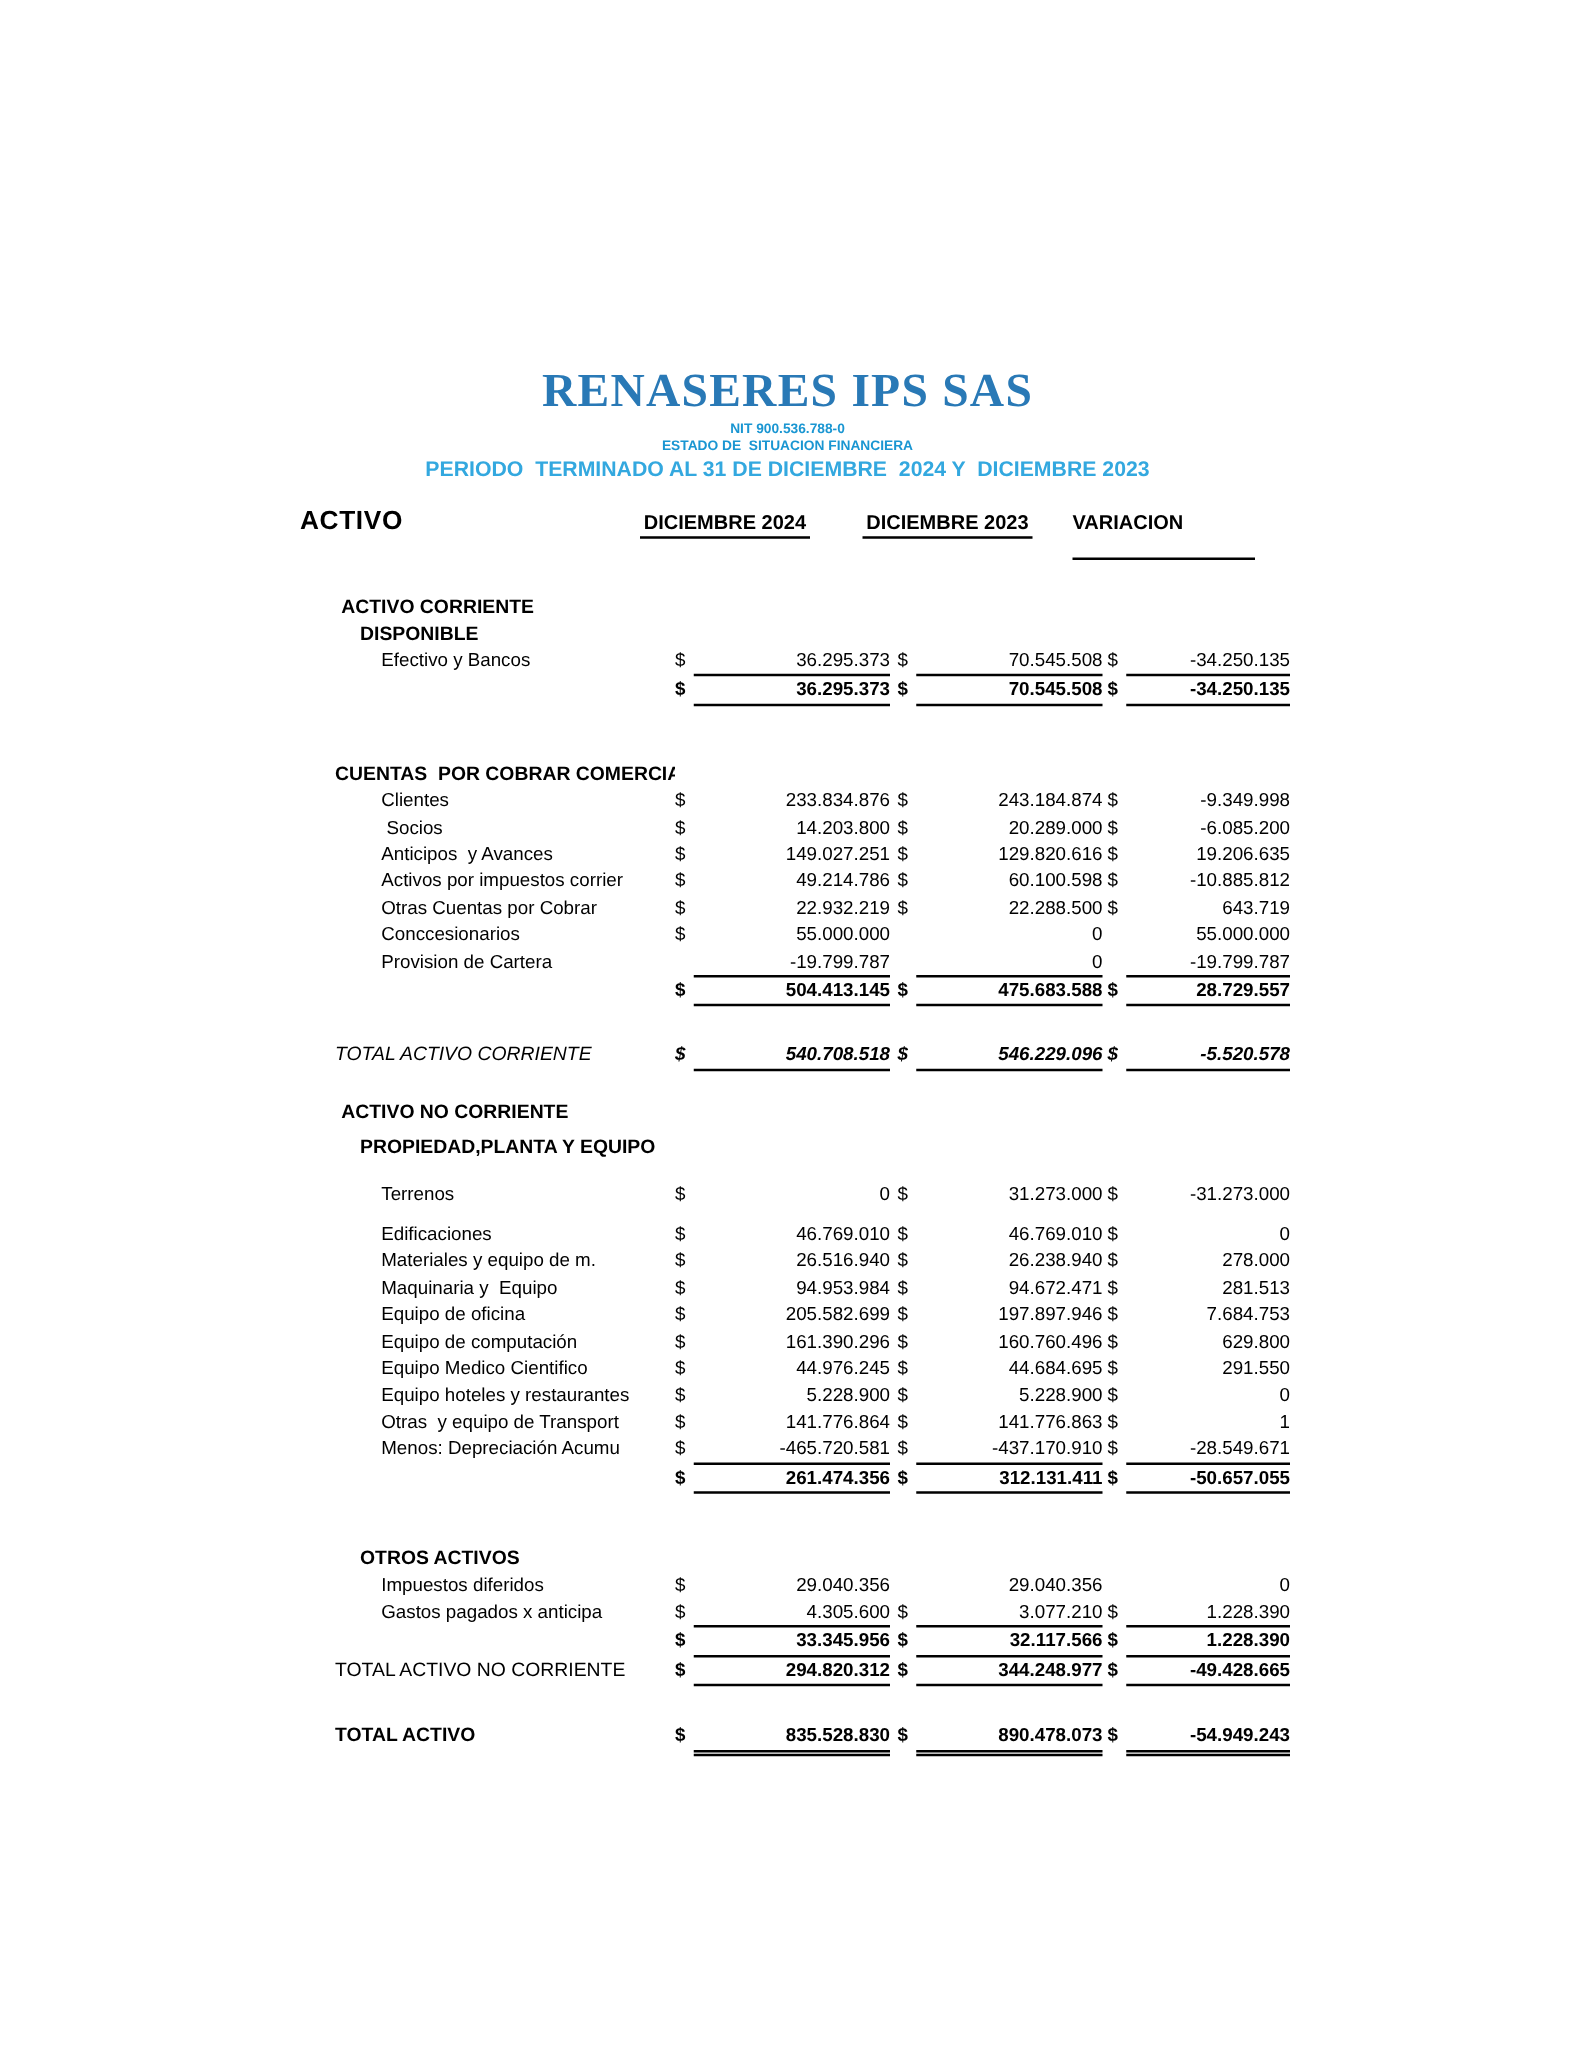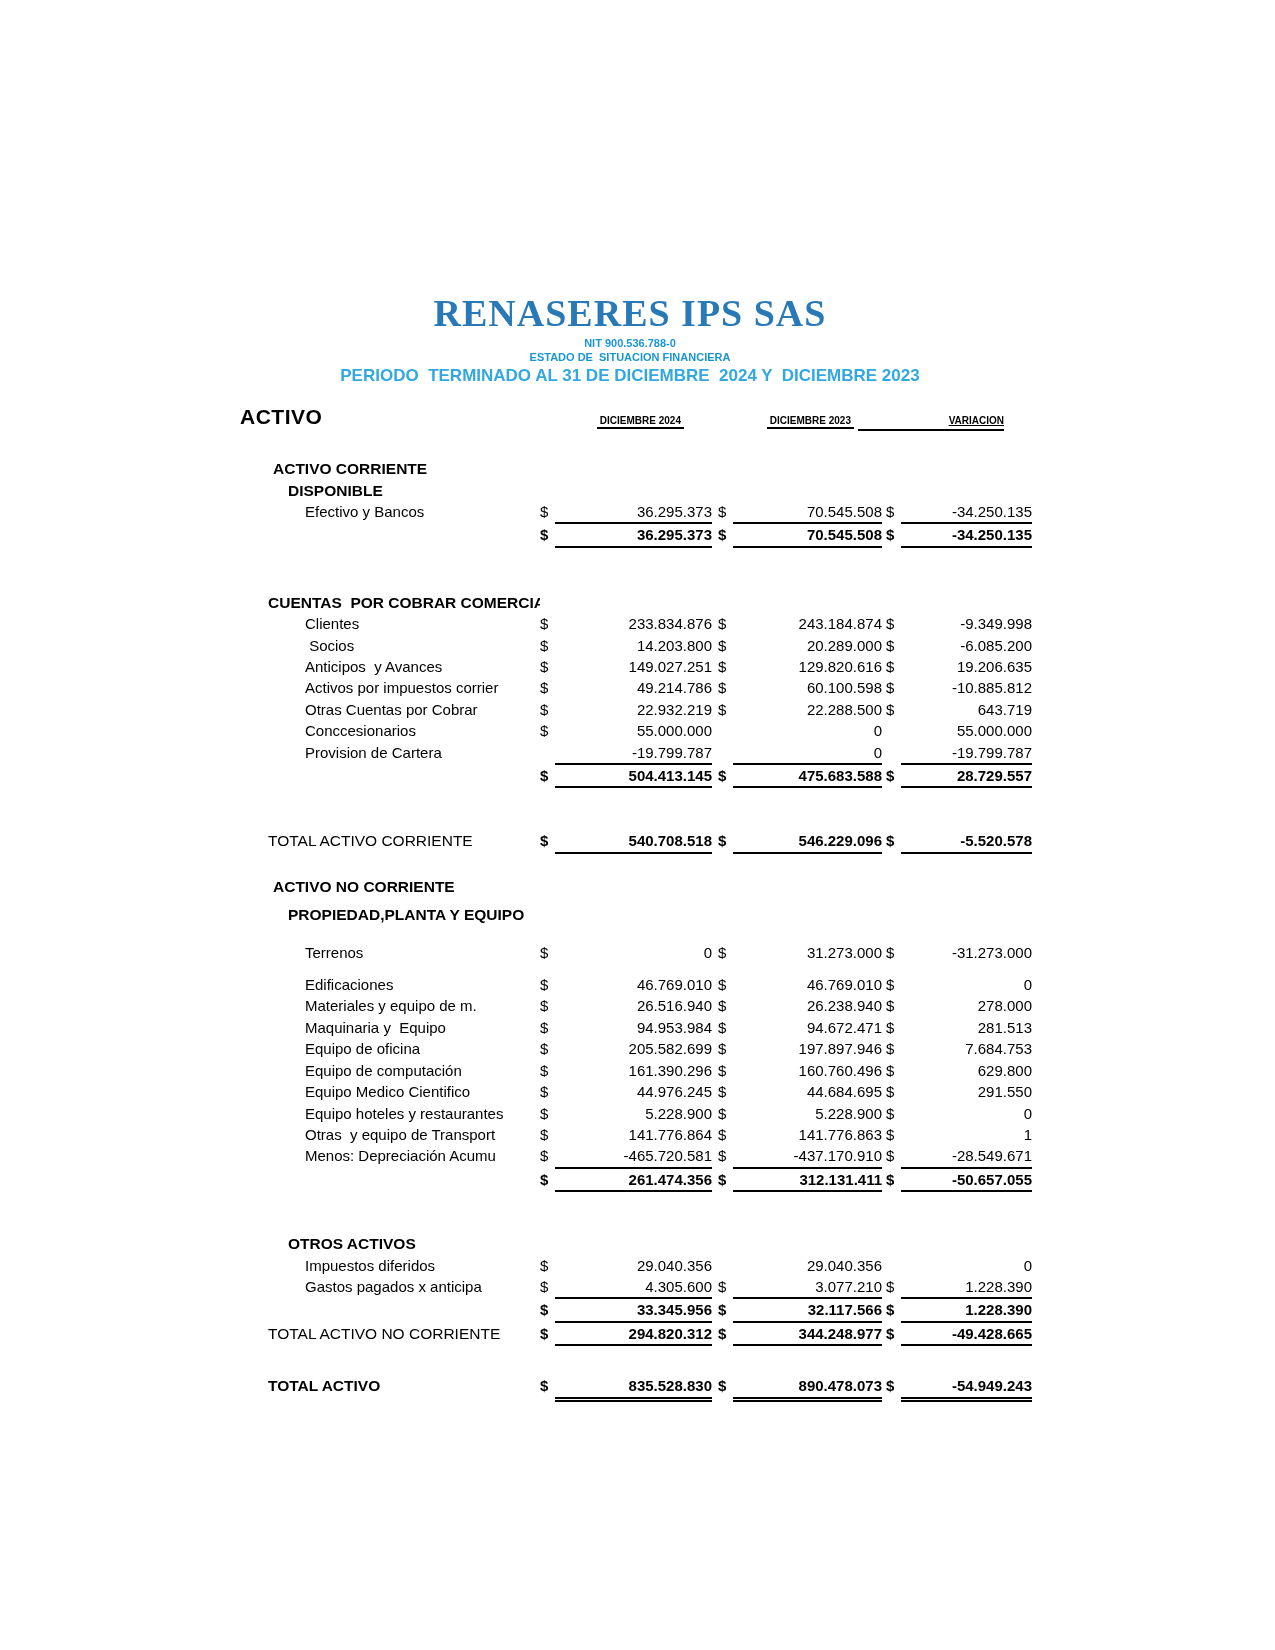--- a/index.html
+++ b/index.html
@@ -63,26 +63,26 @@
   .t-section .lbl{font-weight:bold;font-size:15.5px;}
   .t-subtotal .d,.t-subtotal .v,
   .t-total .d,.t-total .v,
   .t-grandtotal .d,.t-grandtotal .v{font-weight:bold;}
   .t-grandtotal .lbl{font-weight:bold;font-size:15.5px;}
   .t-total .lbl{font-size:15.5px;}
 
   
   .head-row{display:flex;align-items:baseline;margin-bottom:4px;}
   .head-label{width:272px;font-weight:bold;font-size:21px;letter-spacing:.5px;}
-  .hc{text-align:right;font-weight:bold;font-size:10px;text-decoration:underline;}
+  .hc{text-align:left;font-weight:bold;font-size:16px;}
   .hc1{width:172px;}
   .hc2{width:164px;margin-left:6px;}
   .hc3{width:146px;margin-left:4px;}
   .hc1 span,.hc2 span{border-bottom:2.5px solid var(--ink);padding:0 3px 1px 3px;display:inline-block;}
-  .hc3 span{border-bottom:2.5px solid var(--ink);padding-bottom:3px;display:block;width:100%;}
+  .hc3 span{border-bottom:2.5px solid var(--ink);padding-bottom:18px;display:block;width:100%;}
 </style>
 </head>
 <body>
 
 <div class="page">
   <div class="doc">
 
     <div class="titles">
       <div class="company">RENASERES IPS SAS</div>
       <div class="sub">NIT 900.536.788-0</div>
@@ -288,21 +288,21 @@
     </div>
     <div class="grp g2">
       <span class="d">$</span>
       <span class="v u1">475.683.588</span>
     </div>
     <div class="grp g3">
       <span class="d">$</span>
       <span class="v u1">28.729.557</span>
     </div>
   </div>
-        <div class="row t-total ind-0" style="margin-top: 42px;">
+        <div class="row t-total ind-0" style="margin-top: 28px; font-style: italic;">
     <div class="lbl">TOTAL ACTIVO CORRIENTE</div>
     <div class="grp g1">
       <span class="d">$</span>
       <span class="v u1">540.708.518</span>
     </div>
     <div class="grp g2">
       <span class="d">$</span>
       <span class="v u1">546.229.096</span>
     </div>
     <div class="grp g3">

